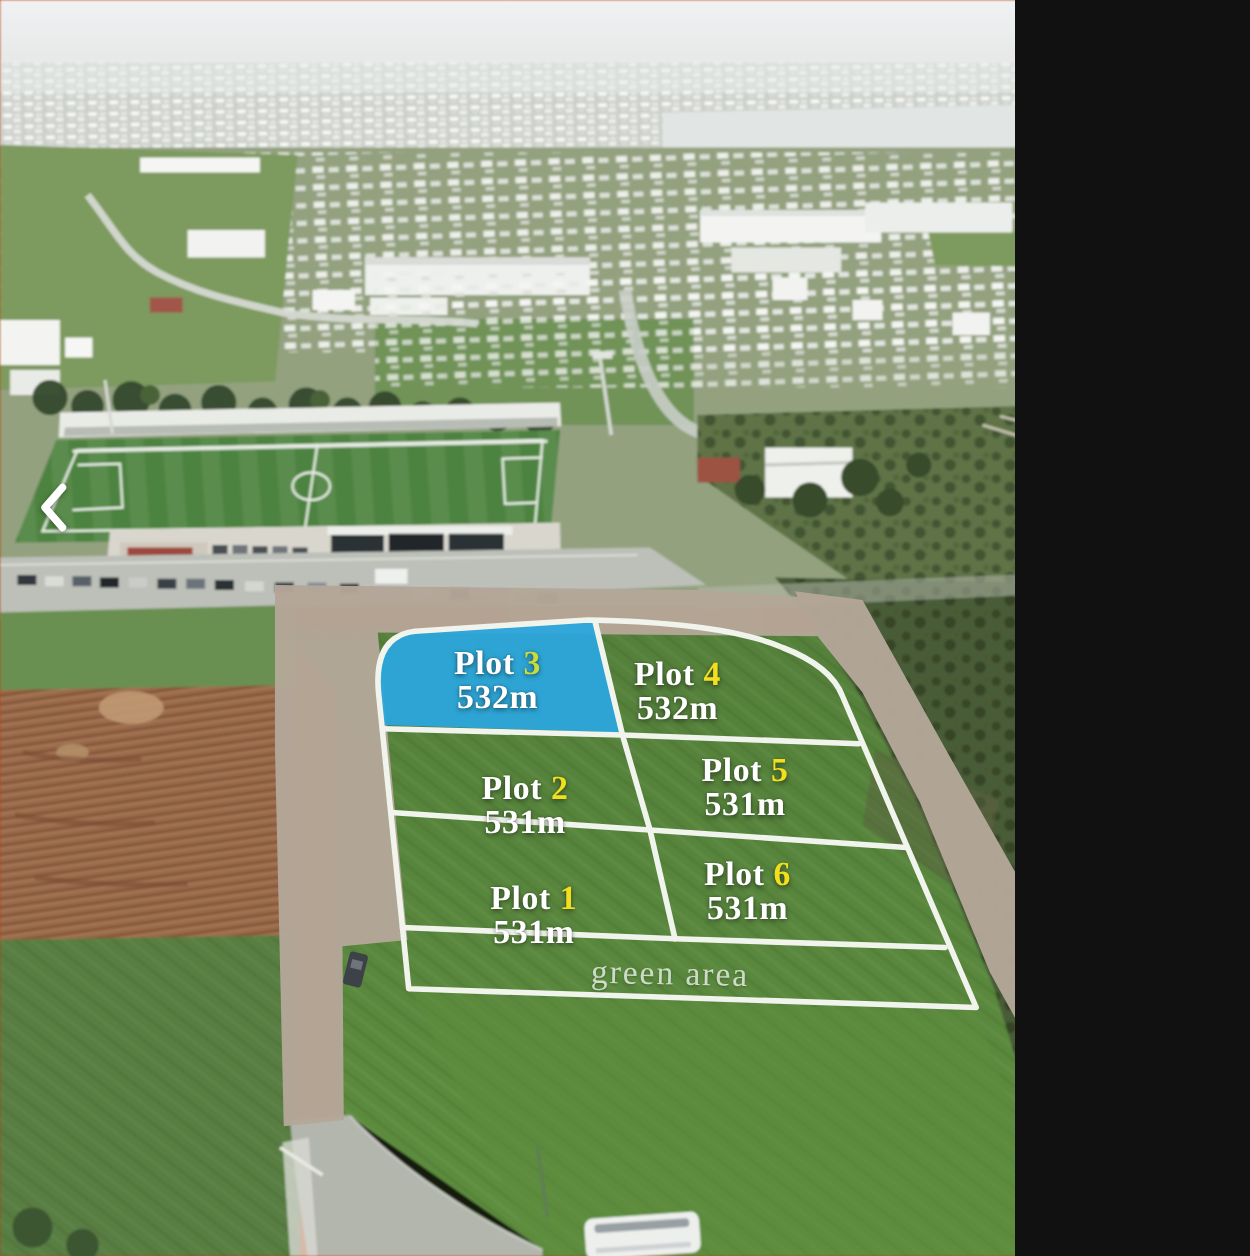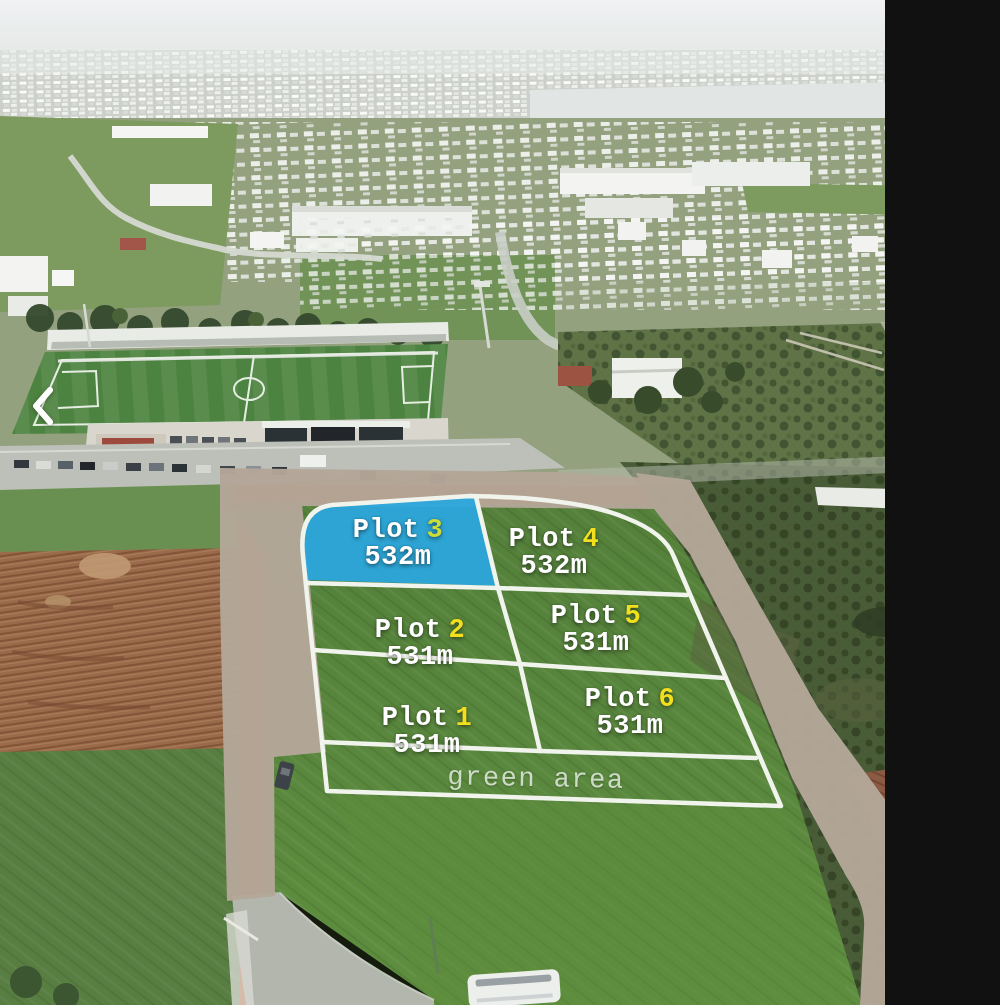--- a/index.html
+++ b/index.html
@@ -1,30 +1,30 @@
 <!DOCTYPE html>
 <html><head>
 <meta charset="utf-8">
 <style>
   html,body{margin:0;padding:0;background:#111;}
-  .stage{position:relative;width:885px;height:1005px;overflow:hidden;
-         font-family:Liberation Mono, monospace;background:#c2410c;}
+  .stage{position:relative;width:812px;height:1005px;overflow:hidden;
+         font-family:Liberation Serif, serif;background:#c2410c;}
   .stage svg.photo{position:absolute;left:0;top:0;}
   .overlay-labels{position:absolute;left:0;top:0;width:100%;height:100%;pointer-events:none;}
   .plot-label{position:absolute;transform:translate(-50%,-50%);text-align:center;
       font-weight:bold;font-size:27px;line-height:27px;letter-spacing:.5px;color:#fff;
       text-shadow:0 2px 4px rgba(0,0,0,.45),0 0 2px rgba(0,0,0,.25);white-space:nowrap;}
   .plot-label .num{margin-left:7px;color:#f2e01e;}
   .plot-label.p3 .num{color:#cbdc3a;}
   .p3{left:398px;top:544px}
-  .p4{left:554px;top:553px}
+  .p4{left:542px;top:553px}
   .p2{left:420px;top:644px}
   .p5{left:596px;top:630px}
   .p1{left:427px;top:732px}
-  .p6{left:630px;top:713px}
+  .p6{left:598px;top:713px}
   .green-area-label{position:absolute;left:536px;top:779px;
       transform:translate(-50%,-50%) rotate(1.2deg);
       font-size:27px;letter-spacing:1.5px;color:rgba(228,237,223,.85);
       text-shadow:0 1px 2px rgba(0,0,0,.25);white-space:nowrap;}
   .nav-btn{position:absolute;width:46px;height:58px;display:flex;align-items:center;
       justify-content:center;background:transparent;border:0;padding:0;cursor:pointer;}
   .nav-btn svg{filter:drop-shadow(0 1px 2px rgba(0,0,0,.35));}
   .nav-prev{left:20px;top:377px;}
   .nav-next{left:936px;top:378px;}
 </style>

